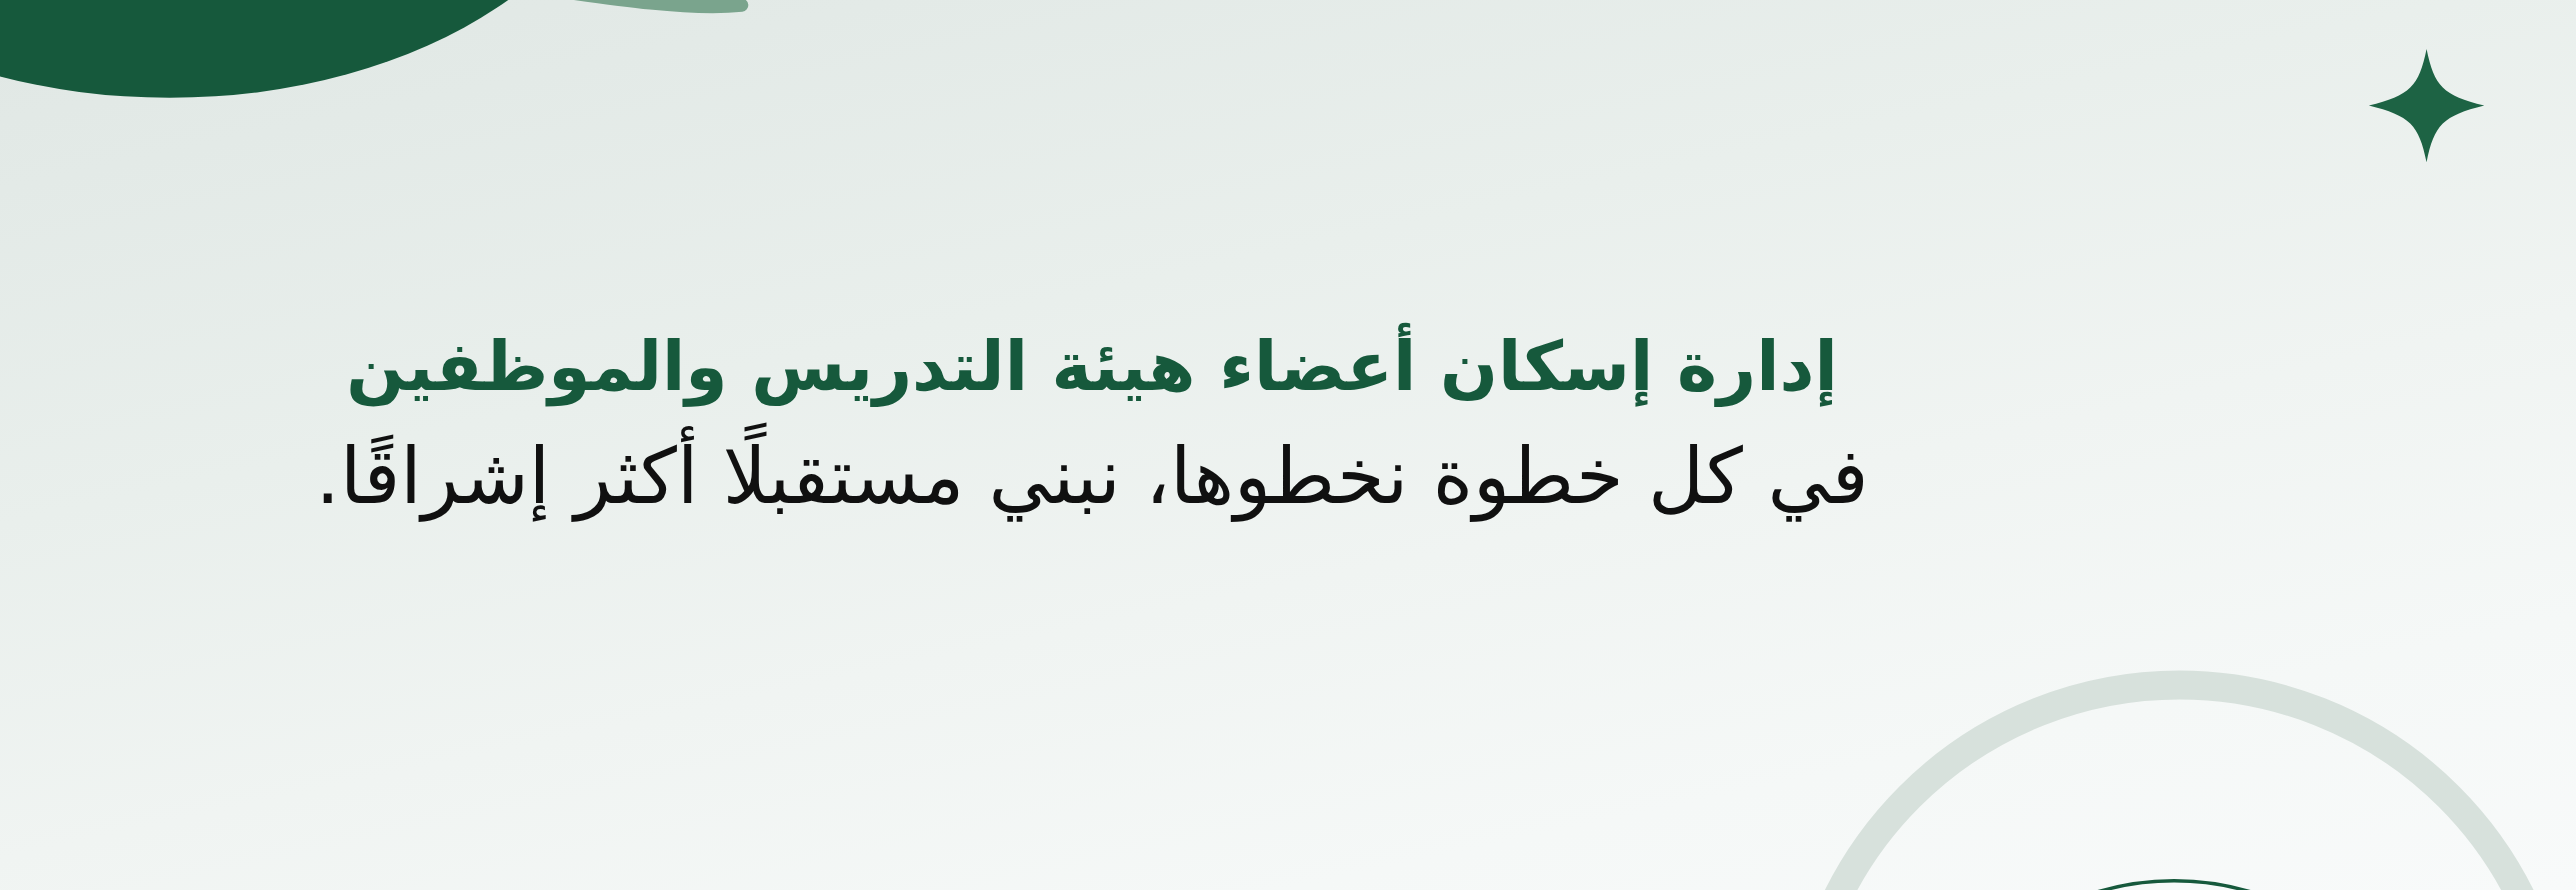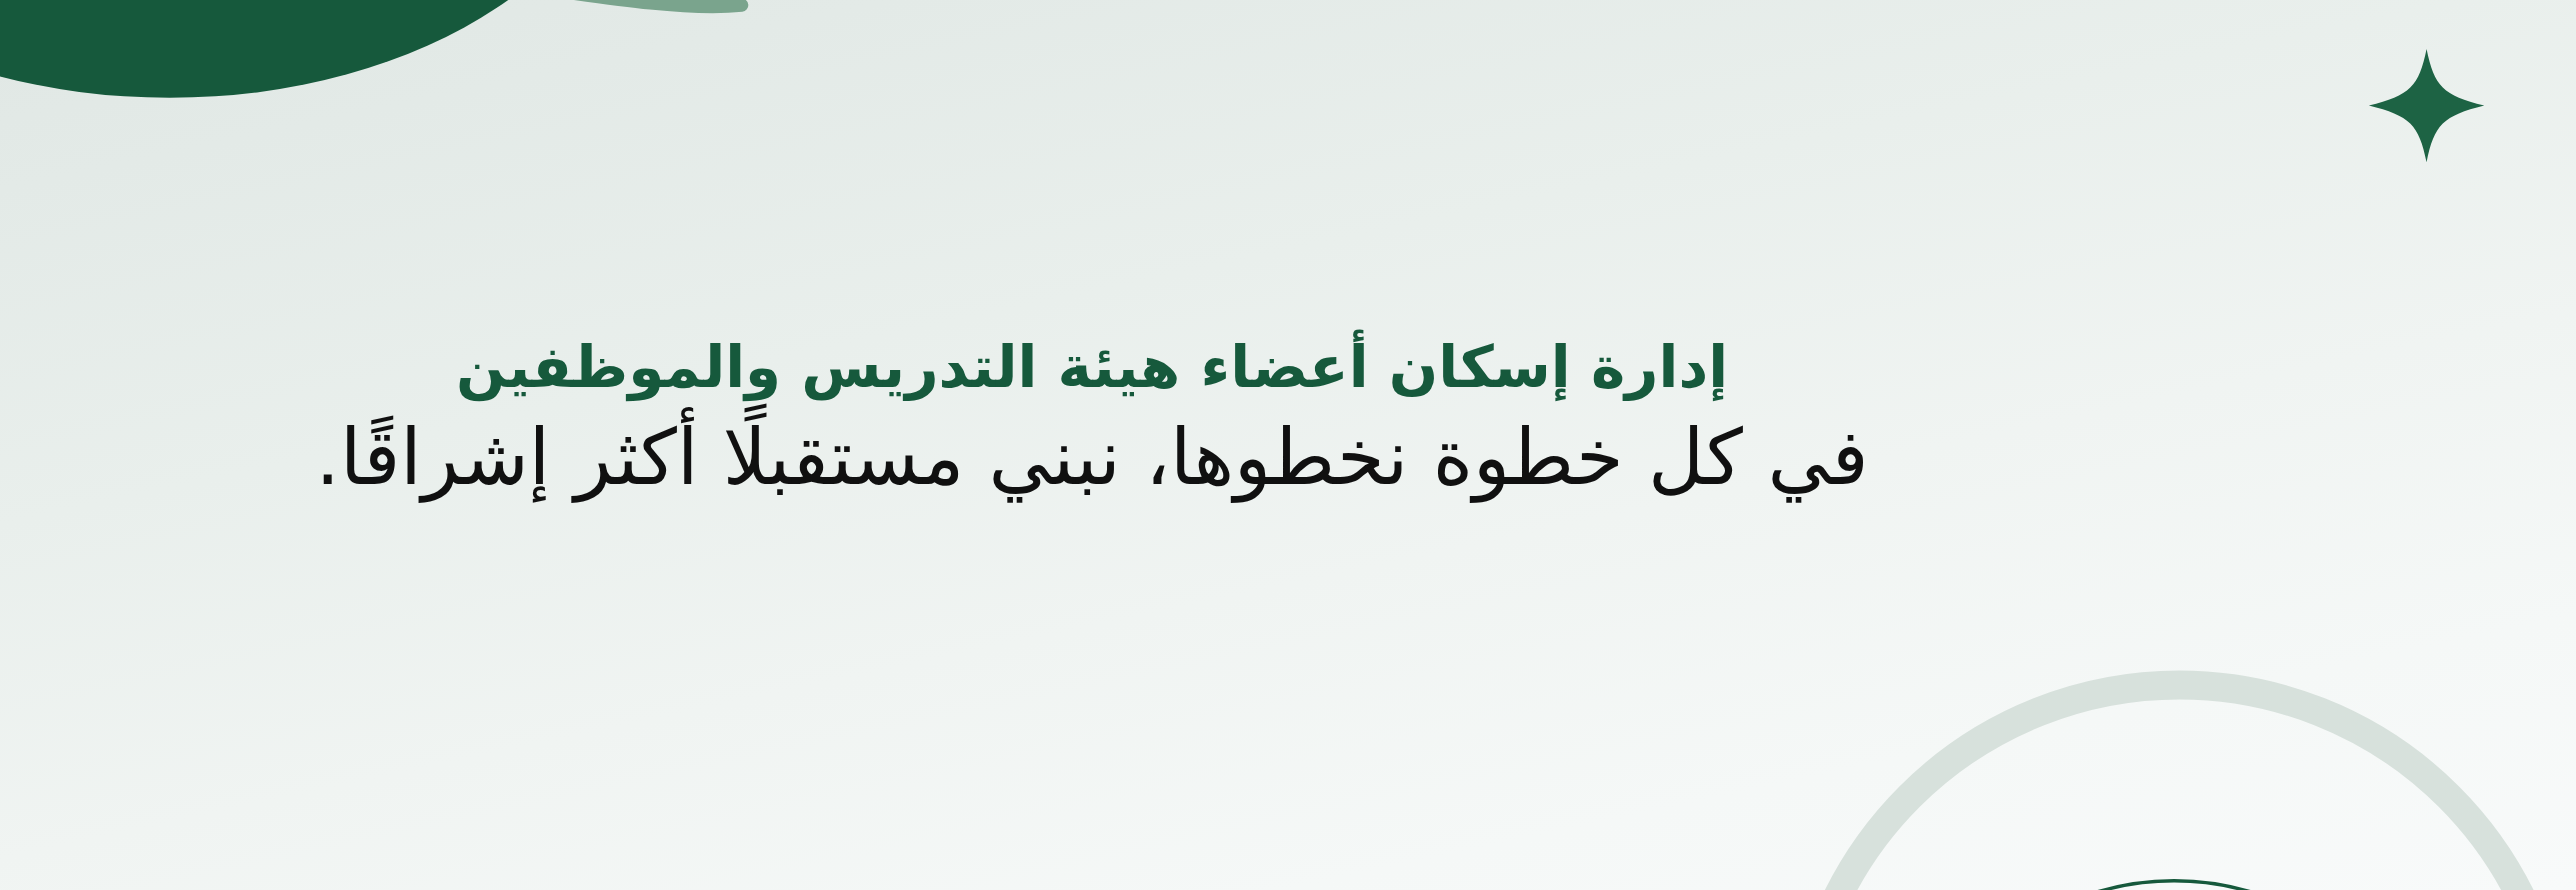--- a/index.html
+++ b/index.html
@@ -41,27 +41,27 @@
     width: 2968px;
     height: 890px;
     display: flex;
     flex-direction: column;
     align-items: center;
     justify-content: center;
   }
 
   .headline {
     color: #16593c;
-    font-size: 58px;
+    font-size: 68px;
     font-weight: 700;
     line-height: 1.18;
     letter-spacing: 0;
     white-space: nowrap;
     text-align: center;
-    margin: 0;
+    margin: 13px;
     padding: 0;
     transform: translateY(-32px);
   }
 
   .subtitle {
     color: #101010;
     font-size: 77px;
     font-weight: 400;
     line-height: 1.2;
     white-space: nowrap;

